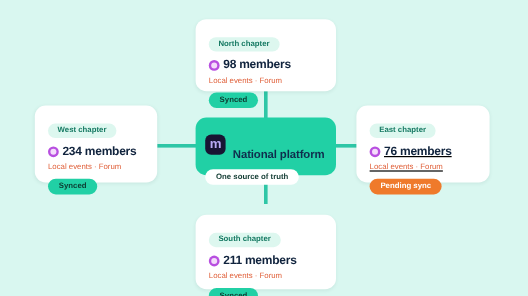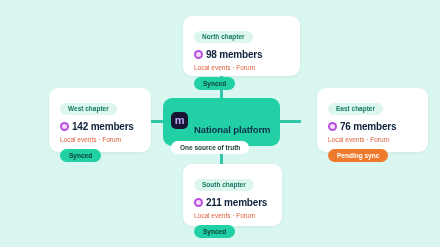--- a/index.html
+++ b/index.html
@@ -63,21 +63,20 @@
 
   
   .card{
     position:absolute;
     background:#ffffff;
     border-radius:9px;
     z-index:3;
     box-sizing:border-box;
     padding:9px 11px;
     box-shadow:0 1px 3px rgba(14,60,50,.07);
-    margin-left:20px;
   }
   .chip{
     display:inline-block;
     background:#ddf7ef;
     color:#167a63;
     border-radius:20px;
     padding:2.5px 8px;
     font-size:6.5px;
     font-weight:600;
     white-space:nowrap;
@@ -152,37 +151,37 @@
       <div class="count-text">98 members</div>
     </div>
     <div class="sub">Local events · Forum</div>
     <div class="status status-synced">Synced</div>
   </div>
 
   <div class="card" style="left:29px;top:88px;width:102px;height:64px;">
     <div class="chip">West chapter</div>
     <div class="count-row">
       <div class="count-icon"></div>
-      <div class="count-text">142 members</div>
+      <div class="count-text">234 members</div>
     </div>
     <div class="sub">Local events · Forum</div>
     <div class="status status-synced">Synced</div>
   </div>
 
-  <div class="card" style="left:297px;top:88px;width:111px;height:64px;">
+  <div class="card" style="left:297px;top:88px;width:111px;height:64px;text-decoration:underline;">
     <div class="chip">East chapter</div>
     <div class="count-row">
       <div class="count-icon"></div>
       <div class="count-text">76 members</div>
     </div>
     <div class="sub">Local events · Forum</div>
     <div class="status status-pending">Pending sync</div>
   </div>
 
-  <div class="card" style="left:163px;top:164px;width:99px;height:62px;">
+  <div class="card" style="left:163px;top:179px;width:117px;height:62px;">
     <div class="chip">South chapter</div>
     <div class="count-row">
       <div class="count-icon"></div>
       <div class="count-text">211 members</div>
     </div>
     <div class="sub">Local events · Forum</div>
     <div class="status status-synced">Synced</div>
   </div>
 
 </div>

